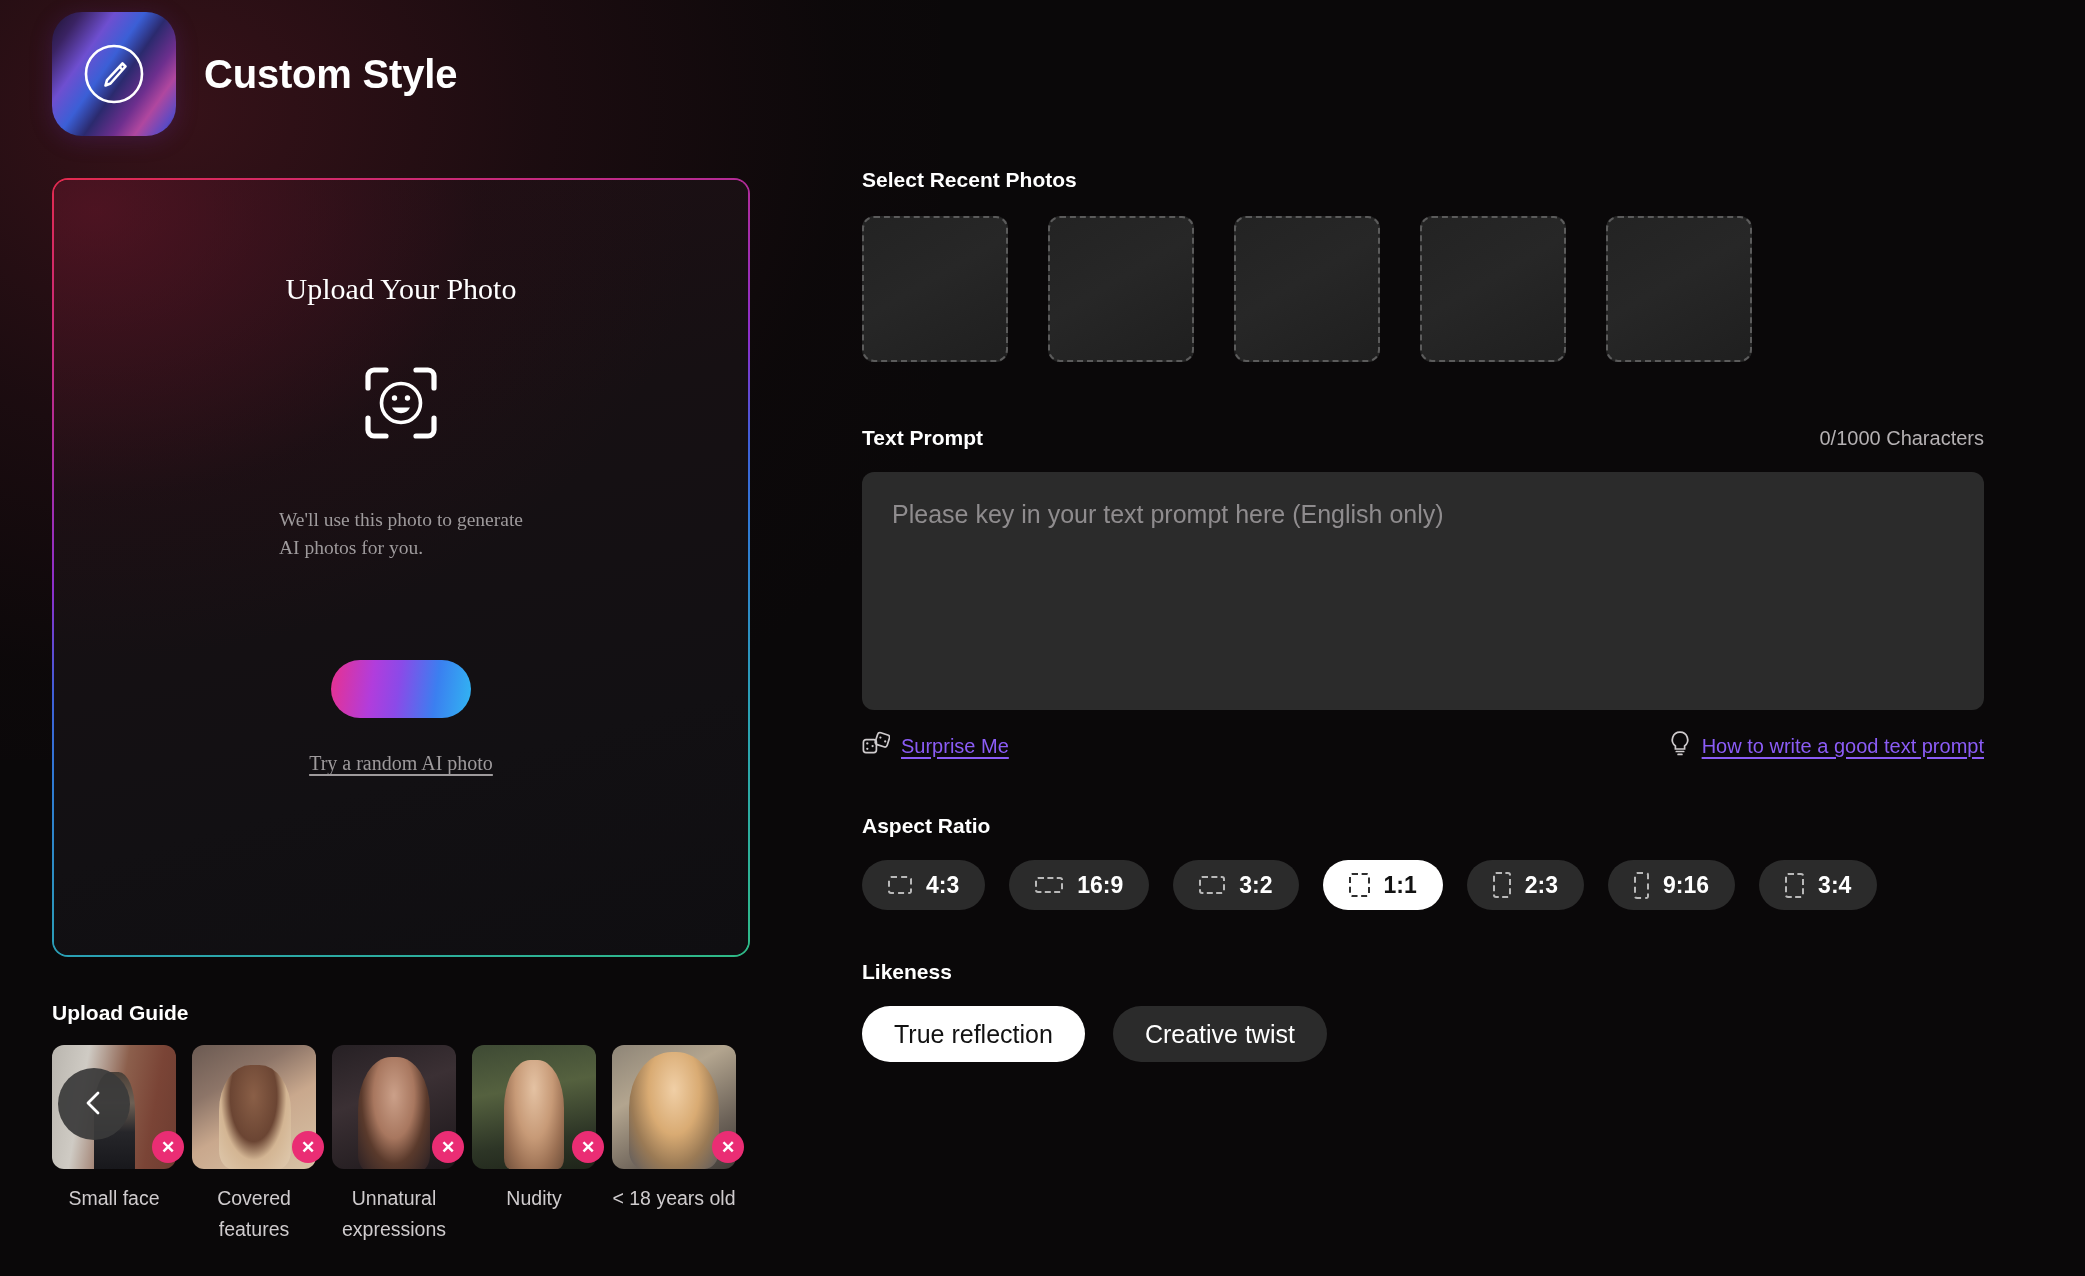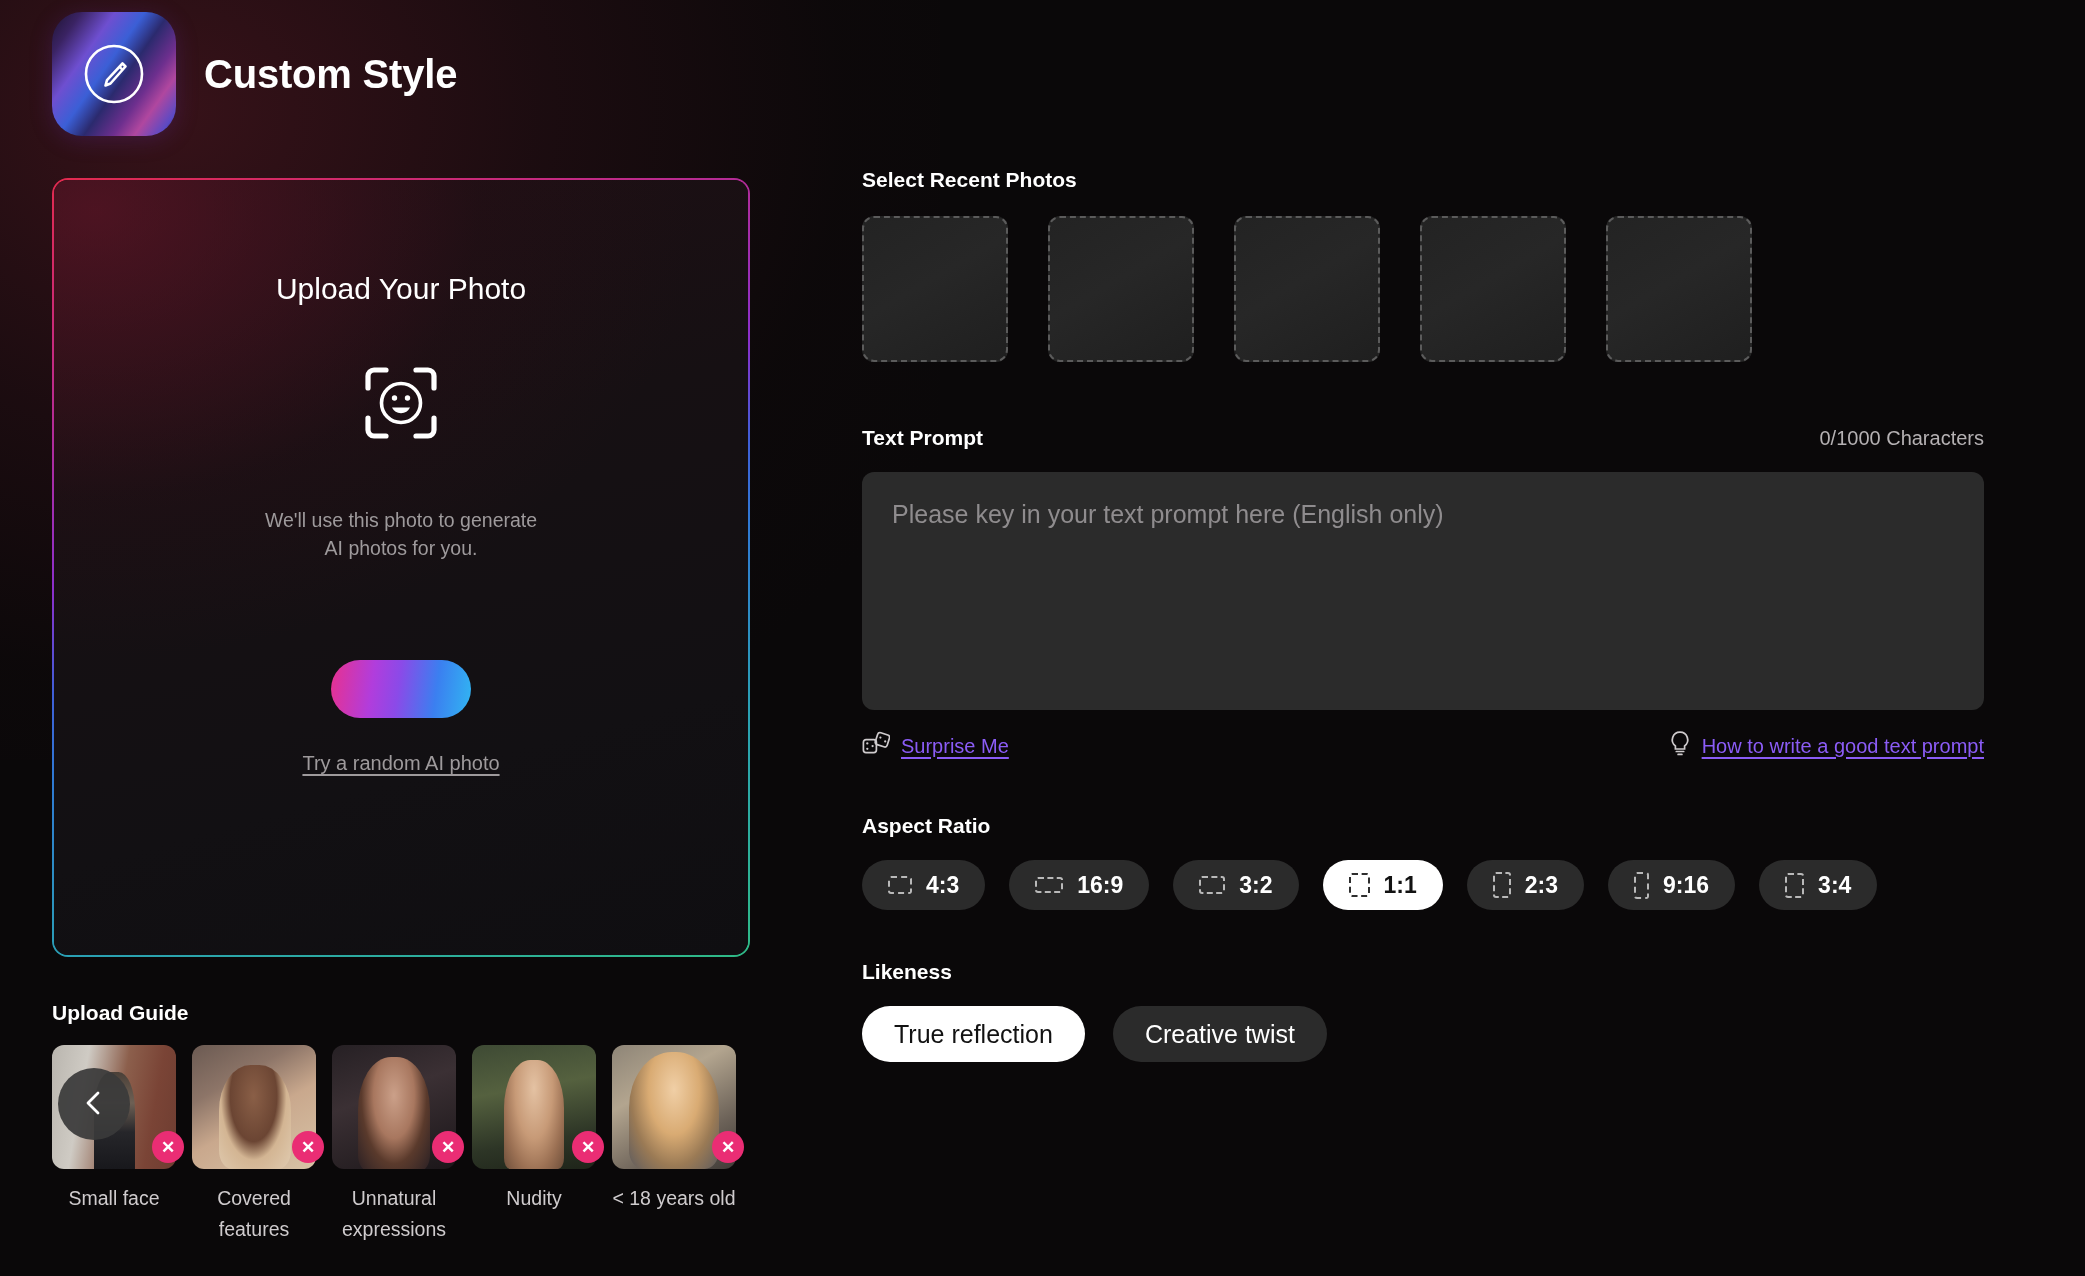--- a/index.html
+++ b/index.html
@@ -83,20 +83,21 @@
         #a02aa0 34%, #8b2fd0 50%,
         #9b3ad4 62%, #b43fbe 74%, #a02fd6 100%);
     background-image:
       linear-gradient(#130e10, #130e10),
       linear-gradient(160deg,
         #e22a4e 0%, #c42a82 18%,
         #8c2fcc 40%, #3f5fd8 50%,
         #2f79d4 58%, #2aa0b4 76%, #2fba86 100%);
     background-origin: border-box;
     background-clip: content-box, border-box;
+    font-family: Liberation Serif, serif;
   }
   #upload-inner {
     position: relative;
     width: 100%; height: 100%;
     border-radius: 14px;
     background:
       radial-gradient(ellipse 120% 80% at 6% 4%, rgba(128,24,48,0.48) 0%, rgba(60,14,26,0.18) 46%, rgba(19,14,16,0) 72%),
       linear-gradient(165deg, #1e0f14 0%, #161013 38%, #121013 72%, #0f0e11 100%);
     overflow: hidden;
     display: flex;
@@ -108,21 +109,21 @@
     font-size: 30px;
     font-weight: 400;
     color: #ffffff;
   }
   #face-scan-icon { margin-top: 60px; }
   #upload-sub {
     margin-top: 62px;
     font-size: 19.5px;
     line-height: 28px;
     color: #9e9a9c;
-    text-align: center;
+    text-align: left;
   }
   #upload-cta-btn {
     margin-top: 98px;
     width: 140px; height: 58px;
     border: none;
     border-radius: 29px;
     background: linear-gradient(98deg, #e8318f 0%, #b13ddc 30%, #8b4ae8 48%, #3b7ff0 74%, #31b6f2 100%);
     cursor: pointer;
     display: block;
     font-size: 0;

